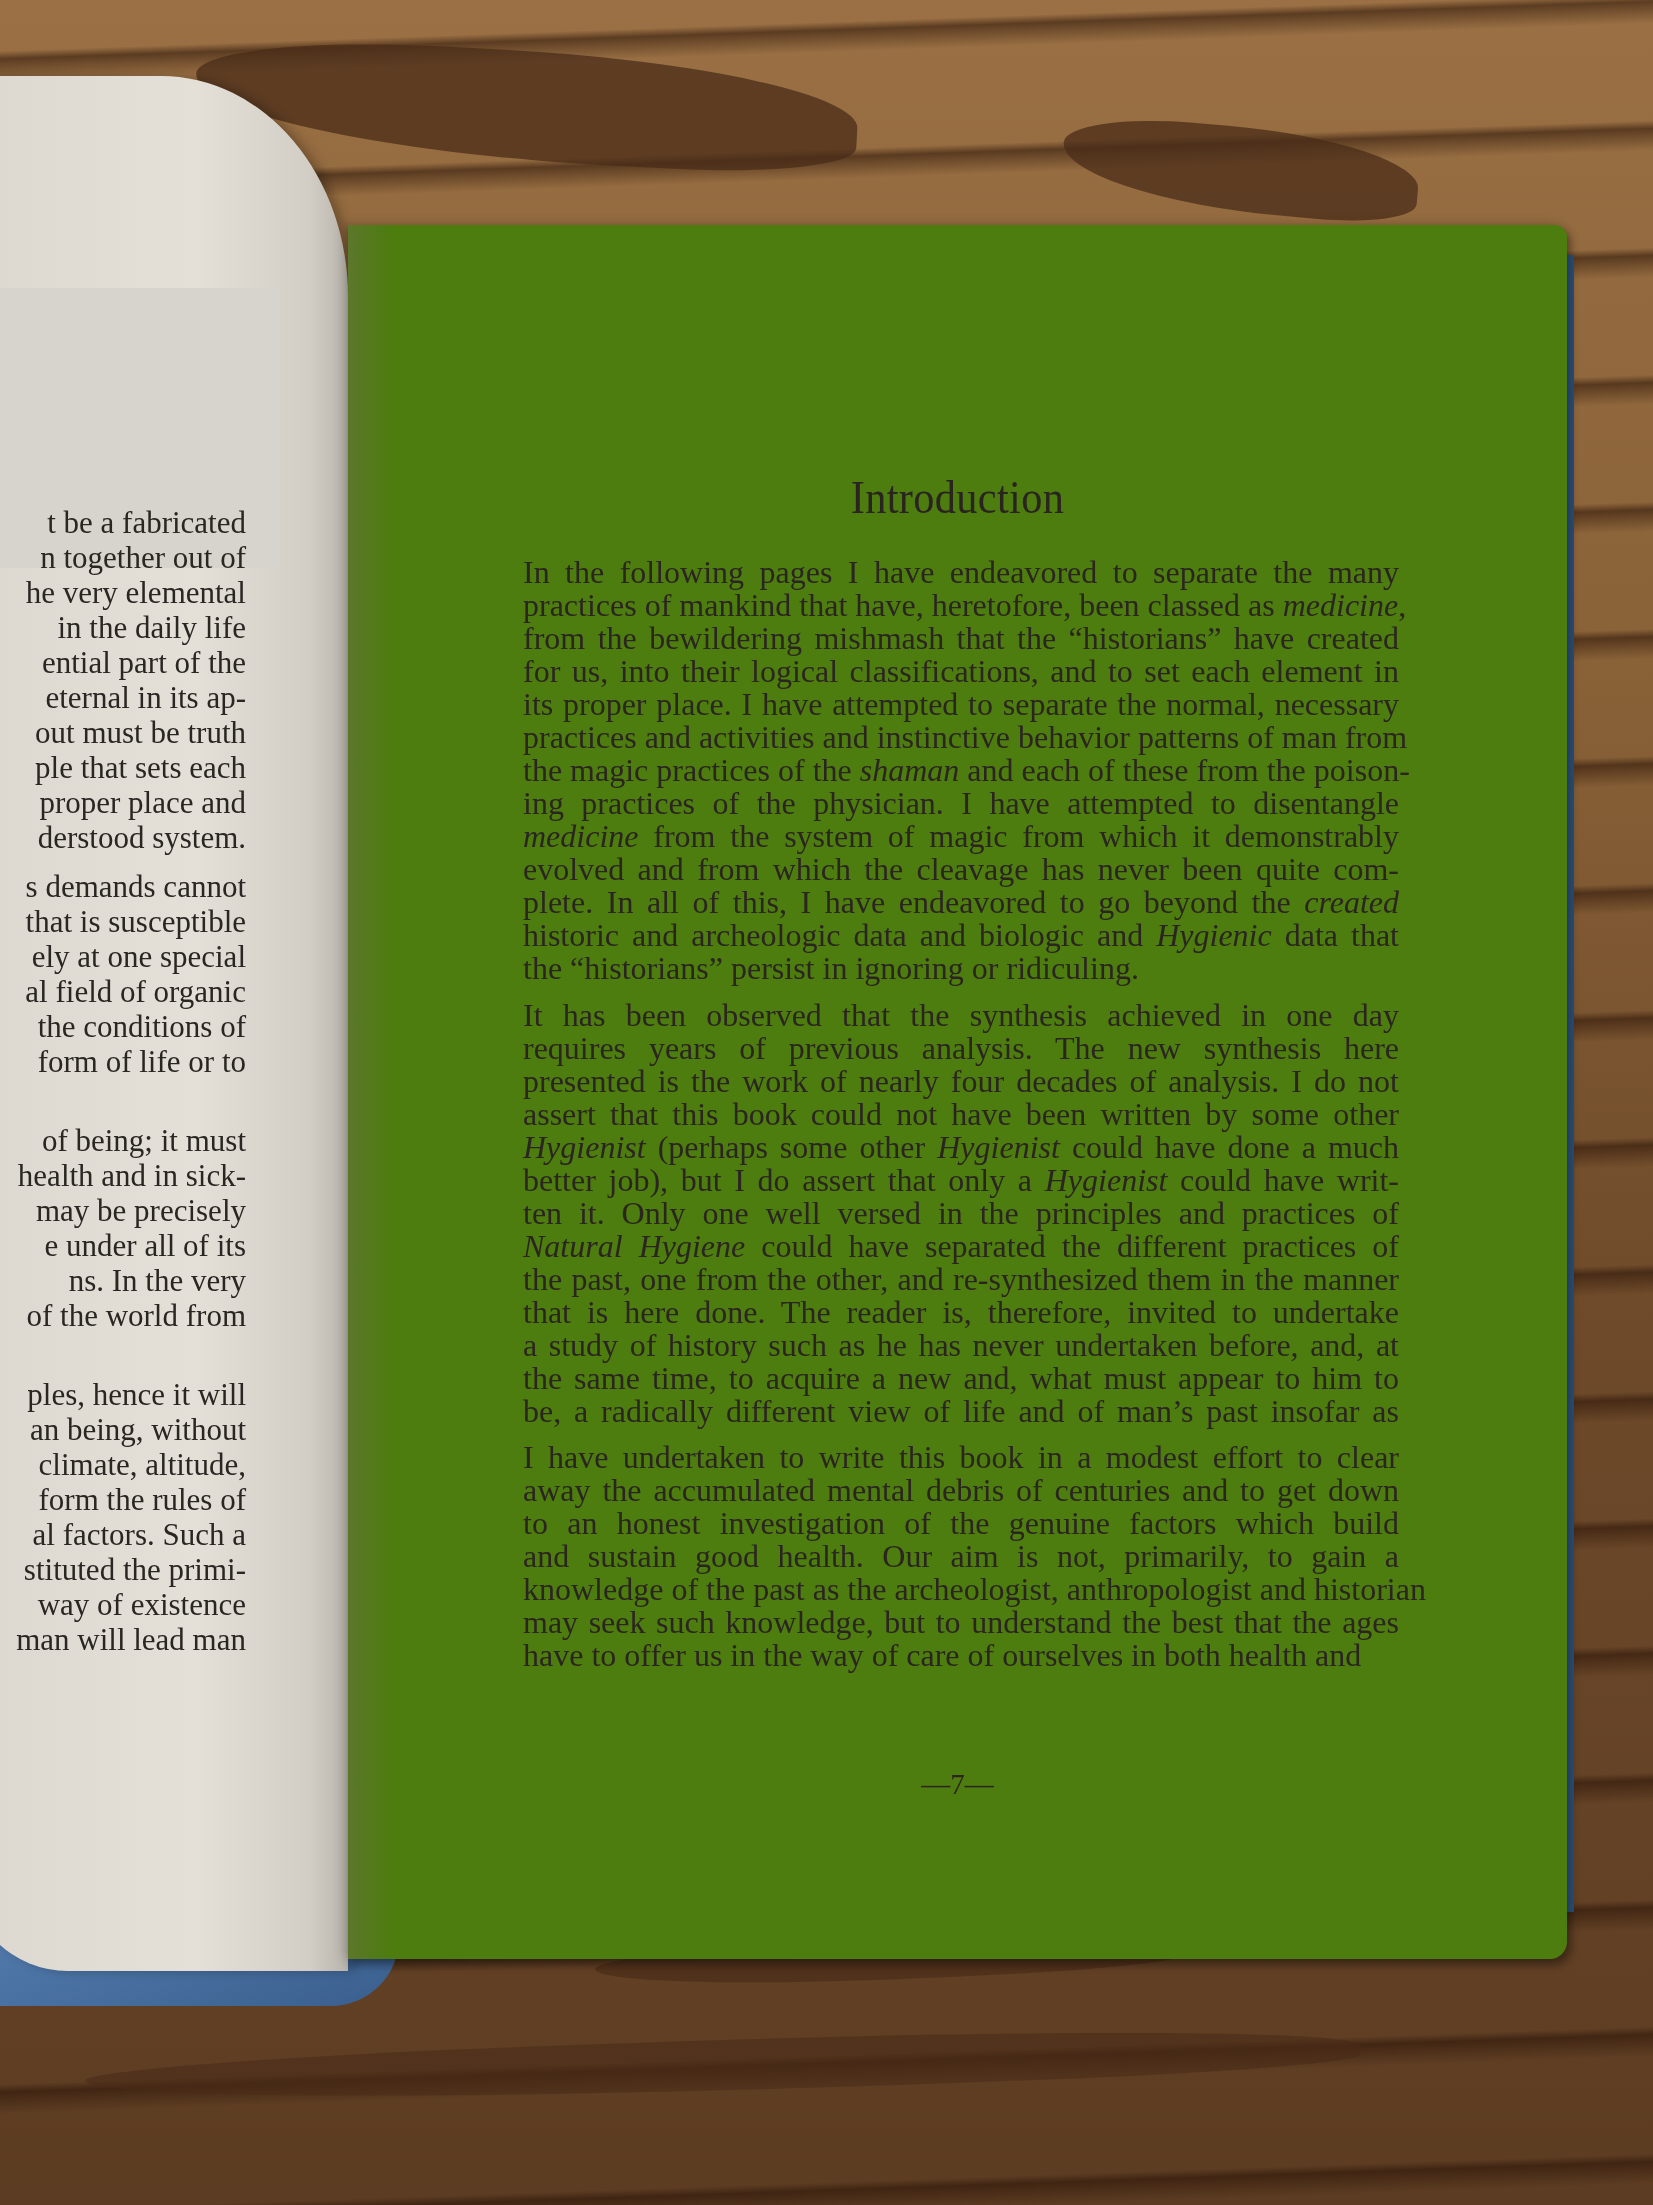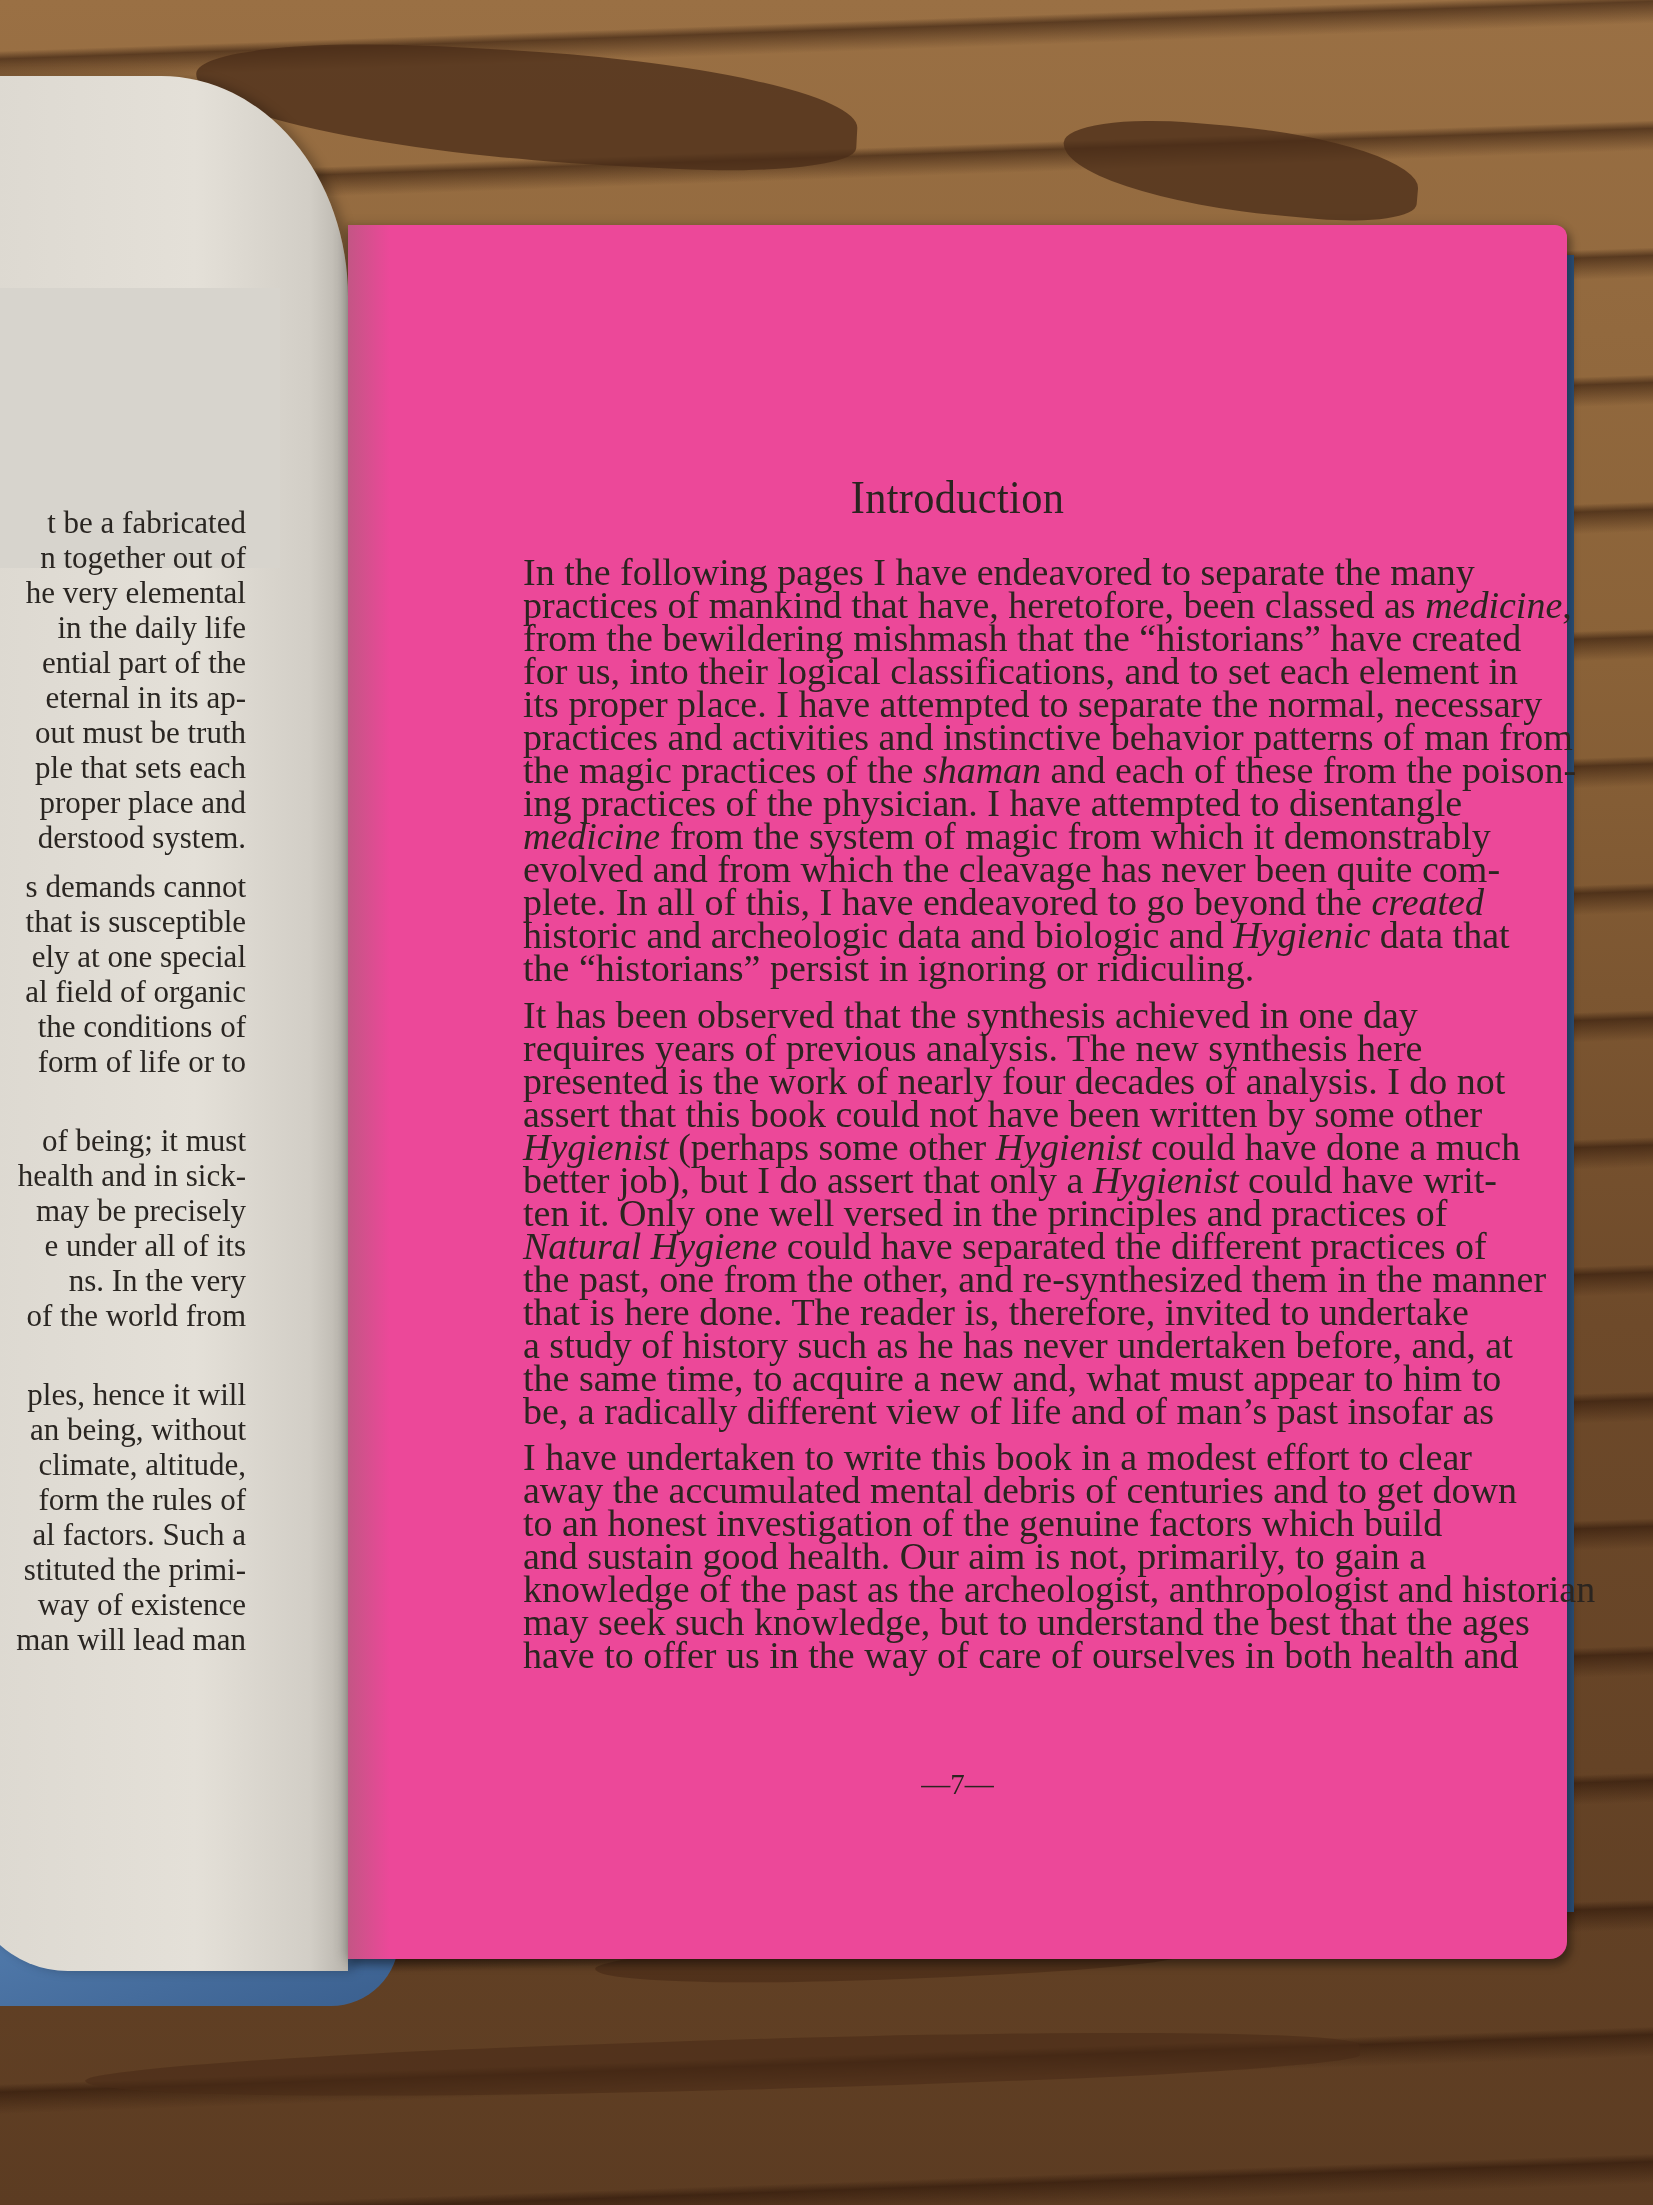--- a/index.html
+++ b/index.html
@@ -33,40 +33,40 @@
   .left-text {
     position: absolute; right: 102px; top: 429px; width: 357px;
     font-family: "Liberation Serif", serif; font-size: 31px; line-height: 35px;
     color: #2a2622; text-align: right; white-space: nowrap;
   }
   .left-text .gap { height: 13.6px; }
   .left-text .gap-lg { height: 44px; }
   
   .right-page {
     position: absolute; left: 348px; top: 225px; width: 1219px; height: 1734px;
-    background: #ec4899;
+    background: #4d7c0f;
     border-radius: 0 12px 17px 0;
     box-shadow: -3.4px 0 12px rgba(0,0,0,.18), 3.4px 5.1px 8.5px rgba(0,0,0,.35);
   }
   .right-cover-edge {
     position: absolute; left: 1555px; top: 255px; width: 18.7px; height: 1657px;
     background: linear-gradient(90deg, #3b6a9e, #2c527c);
   }
   .gutter-shadow {
     position: absolute; left: 0; top: 0; width: 42px; height: 100%;
     background: linear-gradient(90deg, rgba(120,110,95,.35), rgba(120,110,95,0));
   }
   .heading {
     position: absolute; left: 0; width: 100%; top: 246px; text-align: center;
     font-family: "Liberation Serif", serif; font-size: 46px; color: #2a2420;
     letter-spacing: 0.4px; transform: scaleX(0.92);
   }
   .body-text {
     position: absolute; left: 109px; top: 331px; width: 942px;
-    font-family: "Liberation Serif", serif; font-size: 38px; line-height: 33px;
+    font-family: "Liberation Serif", serif; font-size: 32px; line-height: 33px;
     color: #2b2520; text-align: justify;
   }
   .para { margin: 0 0 13.6px 0; text-indent: 66px; }
   .para em { font-style: italic; }
   .line { display: block; text-align: justify; text-align-last: justify; white-space: nowrap; }
   .line.last { text-align-last: left; }
   .page-number {
     position: absolute; left: 0; width: 100%; top: 1543px; text-align: center;
     font-family: "Liberation Serif", serif; font-size: 29px; color: #2b2520;
   }

